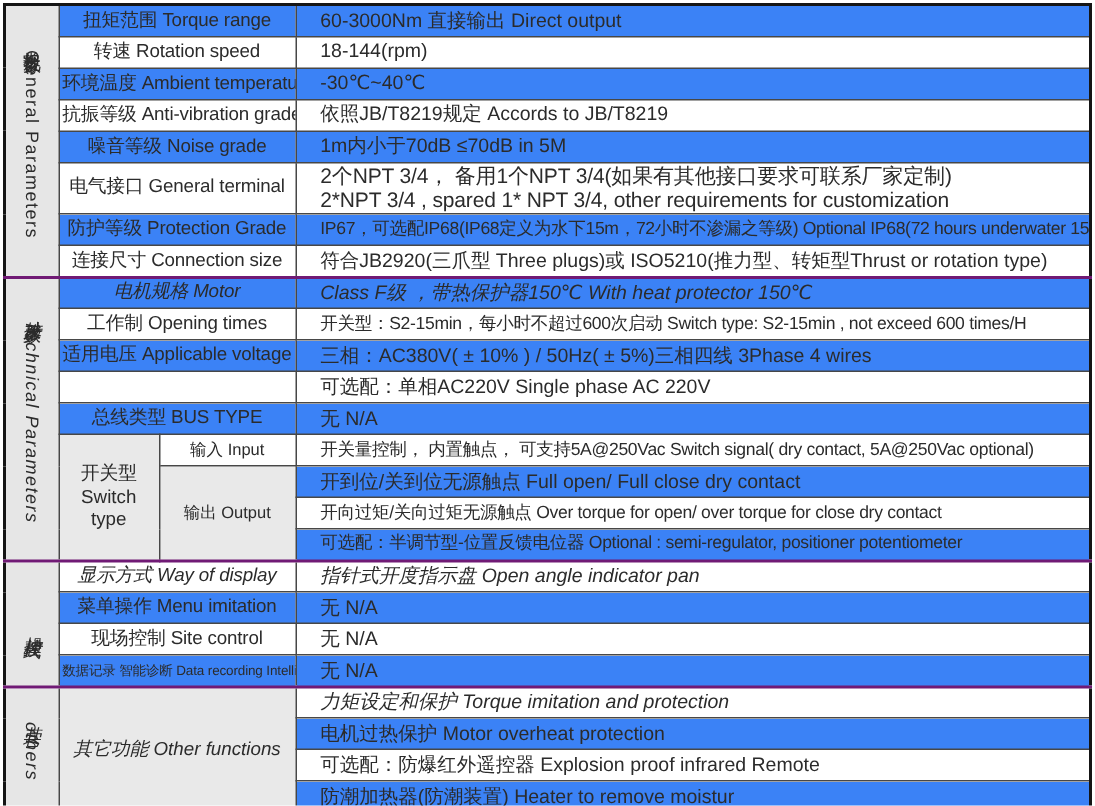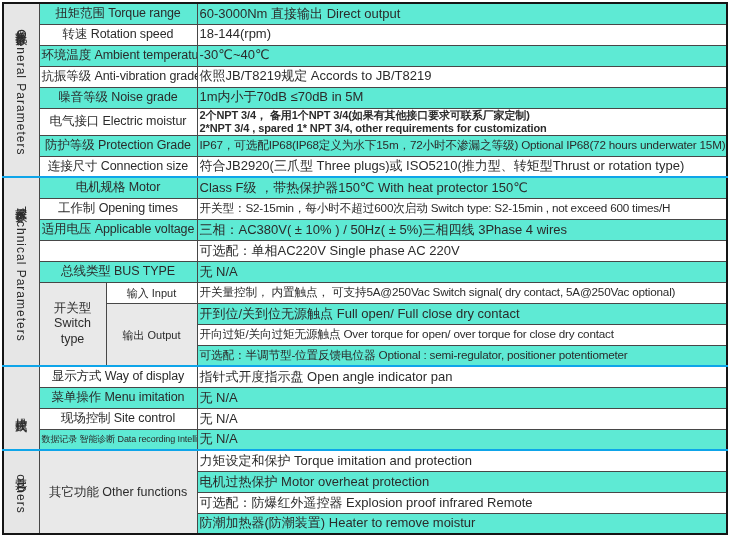--- a/index.html
+++ b/index.html
@@ -14,23 +14,23 @@
     border:2px solid #151515;
   }
   td{
     border:1px solid #474747;
     padding:0 6px;
     overflow:hidden;white-space:nowrap;
     font-size:13px;line-height:1.1;
     vertical-align:middle;
   }
   tr{height:21px;}
-  tr.g > td{background:#5eead4;}
+  tr.g > td{background:#3b82f6;}
   tr.w > td{background:#ffffff;}
-  tr.sec-start > td{border-top:2px solid #0ea5e9;}
+  tr.sec-start > td{border-top:2px solid #701a75;font-style:italic;}
   td.sec{
     background:#e6e6e6 !important;
     text-align:center;vertical-align:middle;padding:0;
   }
   td.sec .vert{
     writing-mode:vertical-rl;text-orientation:mixed;
     display:inline-block;
     font-size:12px;line-height:1;letter-spacing:1px;
     max-height:100%;
   }
@@ -41,23 +41,23 @@
   td.biglbl{
     background:#e9e9e9 !important;
     text-align:center;font-size:12.5px;white-space:normal;line-height:1.35;
   }
   td.swlbl{
     background:#e9e9e9 !important;
     text-align:center;font-size:12.5px;white-space:normal;line-height:1.25;padding:0 12px;
   }
   td.sublbl{text-align:center;font-size:11px;}
   td.outlbl{background:#e9e9e9 !important;margin-left:44px;}
-  td.val{font-size:13px;padding-left:2px;}
+  td.val{font-size:13px;padding-left:16px;}
   td.val.sm{font-size:11.7px;letter-spacing:-0.2px;}
-  td.val.tiny{font-size:11px;line-height:1.2;letter-spacing:-0.1px;font-weight:bold;}
+  td.val.tiny{font-size:14px;line-height:1.2;letter-spacing:-0.1px;}
   td.val .l1,.val .l2{display:block;}
 </style>
 </head>
 <body>
 
 <div class="sheet">
 <table class="spec">
   <colgroup>
     <col style="width:36px">
         <col style="width:67px">
@@ -81,21 +81,21 @@
   </tr>
   <tr class="w">
     <td class="lbl" colspan="2">抗振等级 Anti-vibration grade</td>
     <td class="val">依照JB/T8219规定 Accords to JB/T8219</td>
   </tr>
   <tr class="g">
     <td class="lbl" colspan="2">噪音等级 Noise grade</td>
     <td class="val">1m内小于70dB ≤70dB in 5M</td>
   </tr>
   <tr class="w">
-    <td class="lbl" colspan="2">电气接口 Electric moistur</td>
+    <td class="lbl" colspan="2">电气接口 General terminal</td>
     <td class="val tiny">
       <span class="l1">2个NPT 3/4， 备用1个NPT 3/4(如果有其他接口要求可联系厂家定制)</span>
       <span class="l2">2*NPT 3/4 , spared 1* NPT 3/4,  other requirements for customization</span>
     </td>
   </tr>
   <tr class="g">
     <td class="lbl" colspan="2">防护等级 Protection Grade</td>
     <td class="val sm">IP67，可选配IP68(IP68定义为水下15m，72小时不渗漏之等级) Optional IP68(72 hours underwater 15M)</td>
   </tr>
   <tr class="w">

